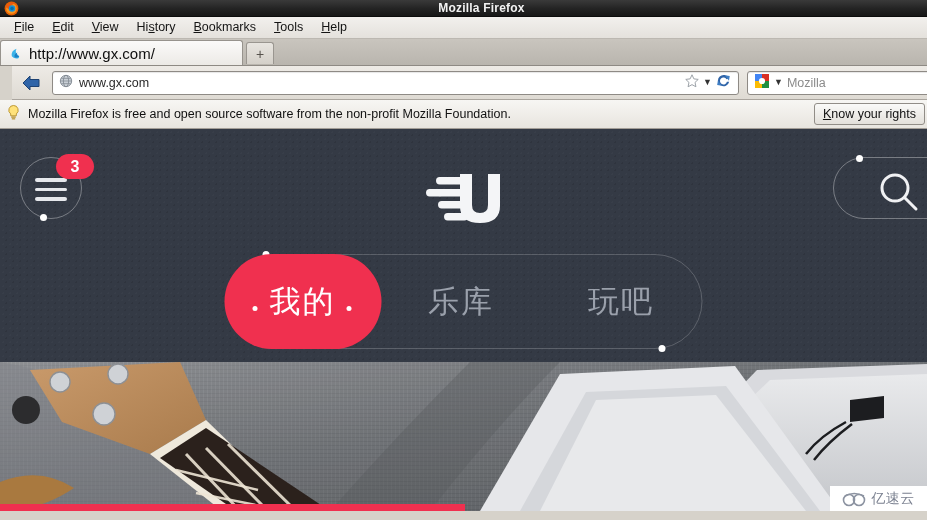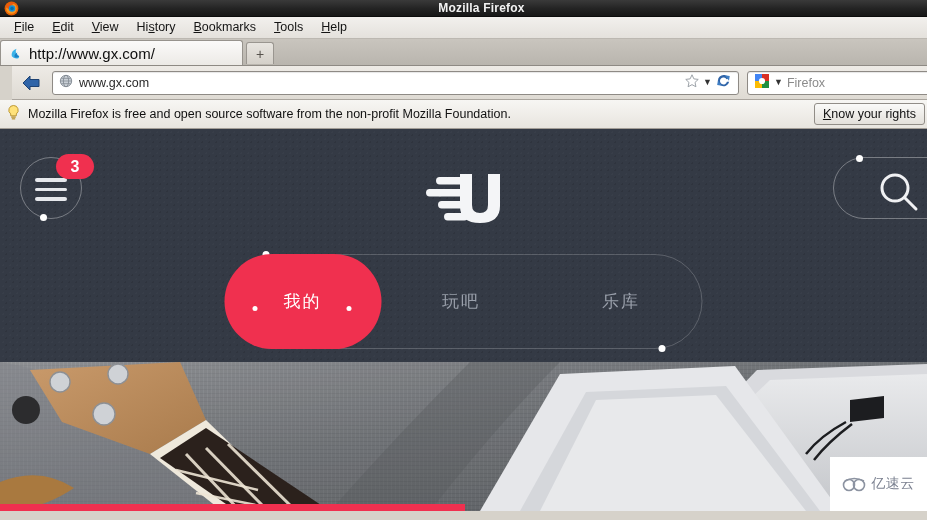--- a/index.html
+++ b/index.html
@@ -165,21 +165,21 @@
     position: absolute; left: 50%; transform: translateX(-50%);
     top: 125px; width: 477px; height: 95px;
     border-radius: 48px; border: 1.5px solid rgba(255,255,255,.20);
     display: flex; align-items: center;
   }
   .np-dot-1 { width: 7px; height: 7px; left: 36px; top: -4px; }
   .np-dot-2 { width: 7px; height: 7px; left: 432px; top: 90px; }
   .nav-tab {
     position: relative; flex: none; display: flex;
     align-items: center; justify-content: center;
-    font-size: 17px; color: #9aa0ab; letter-spacing: 2px;
+    font-size: 31px; color: #9aa0ab; letter-spacing: 2px;
     height: 95px;
   }
   .nav-tab.t1 { width: 157px; }
   .nav-tab.t2 { width: 160px; }
   .nav-tab.t3 { width: 160px; }
   .nav-tab.active {
     background: #f0304f; color: #ffffff; border-radius: 48px;
     margin-left: -2px;
   }
   .tabdot { position: absolute; width: 5px; height: 5px; background: #fff; border-radius: 50%; }
@@ -187,21 +187,21 @@
   .tabdot.b { left: 122px; top: 52px; }
 
   
   .hero { position: relative; width: 100%; height: 149px; overflow: hidden; background: #6e6f72; }
   .hero svg { display: block; width: 100%; height: 100%; }
   .progress-bar {
     position: absolute; left: 0; bottom: 0; height: 7px;
     width: 465px; background: #f0304f;
   }
   .watermark {
-    position: absolute; right: 0; bottom: 0; width: 97px; height: 54px;
+    position: absolute; right: 0; bottom: 0; width: 97px; height: 25px;
     background: #ffffff; display: flex; align-items: center;
     justify-content: center; gap: 3px;
   }
   .wm-text { font-size: 14px; color: #7b8190; letter-spacing: .5px; }
 </style>
 </head>
 <body>
 
 <div class="titlebar">
   <span class="ff-logo">
@@ -279,21 +279,21 @@
       <svg width="16" height="16" viewBox="0 0 16 16">
         <rect x="0" y="0" width="16" height="16" rx="2" fill="#ffffff"></rect>
         <path d="M8 1 L15 1 L15 8 L8 8 Z" fill="#d93025"></path>
         <path d="M8 8 L15 8 L15 15 L8 15 Z" fill="#1e8e3e"></path>
         <path d="M1 8 L8 8 L8 15 L1 15 Z" fill="#fbbc04"></path>
         <path d="M1 1 L8 1 L8 8 L1 8 Z" fill="#4285f4"></path>
         <circle cx="8" cy="8" r="3.1" fill="#ffffff"></circle>
       </svg>
     </span>
     <span class="chev">▼</span>
-    <span class="search-placeholder">Firefox</span>
+    <span class="search-placeholder">Mozilla</span>
   </div>
 </div>
 
 <div class="notifbar">
   <span>
     <svg width="15" height="17" viewBox="0 0 16 18">
       <path d="M8 1.5 A5 5 0 0 1 11 10.5 L11 12.5 L5 12.5 L5 10.5 A5 5 0 0 1 8 1.5 Z" fill="#ffe27a" stroke="#b8922e" stroke-width="1"></path>
       <rect x="5.6" y="13.2" width="4.8" height="1.4" fill="#b8922e"></rect>
       <rect x="6.2" y="15.1" width="3.6" height="1.3" fill="#b8922e"></rect>
     </svg>
@@ -345,25 +345,25 @@
 
     <div class="nav-pill">
       <span class="dot np-dot-1"></span>
       <span class="dot np-dot-2"></span>
 
       <div class="nav-tab t1 active">
         <span class="tabdot a"></span>
         <span class="tabdot b"></span>
         <span>我的</span>
       </div>
+      <div class="nav-tab t2">
+        <span>乐库</span>
+      </div>
       <div class="nav-tab t3">
         <span>玩吧</span>
-      </div>
-      <div class="nav-tab t2">
-        <span>乐库</span>
       </div>
     </div>
   </div>
 
   <div class="hero">
     <svg viewBox="0 0 927 149" preserveAspectRatio="none">
       <defs>
         <linearGradient id="fab" x1="0" y1="0" x2="1" y2="1">
           <stop offset="0%" stop-color="#8f9195"></stop>
           <stop offset="45%" stop-color="#6f7276"></stop>

